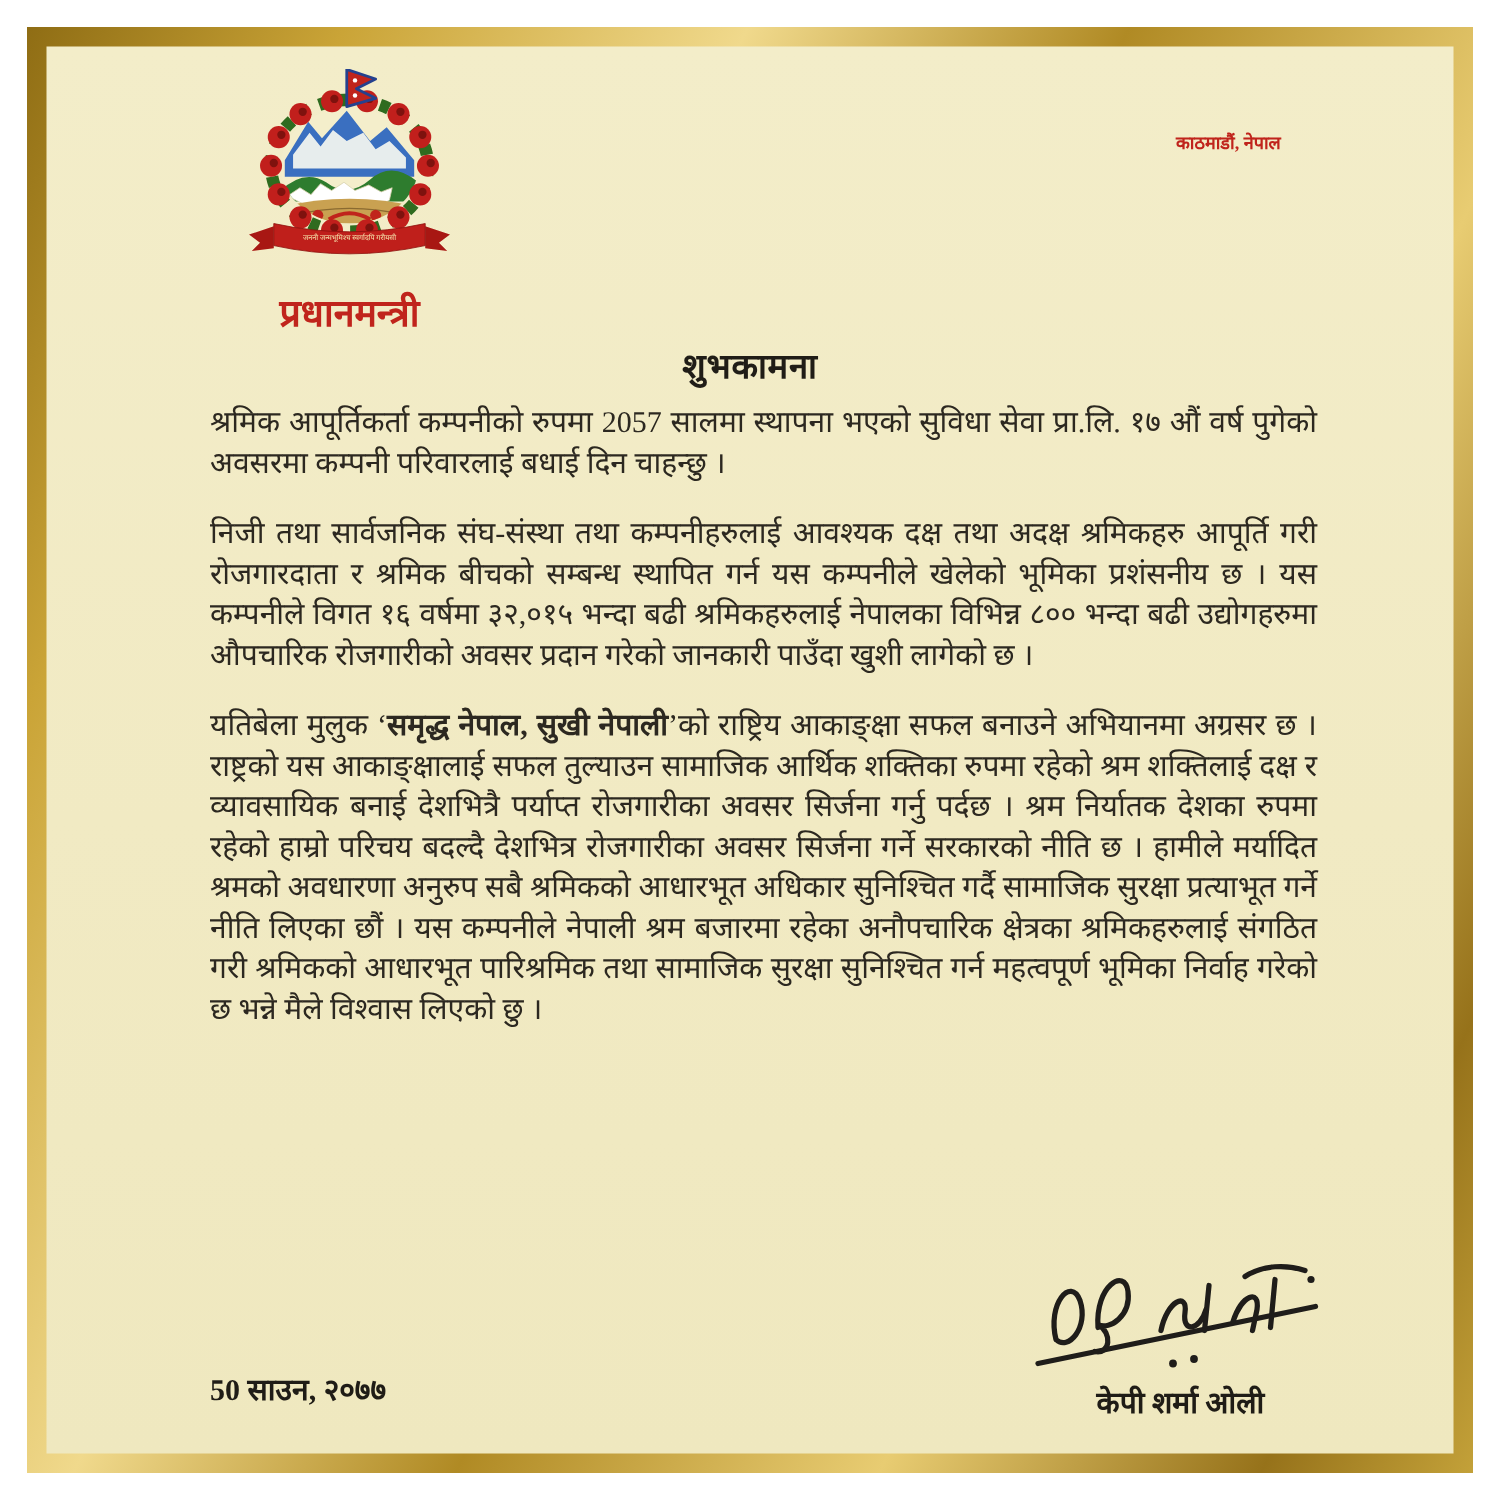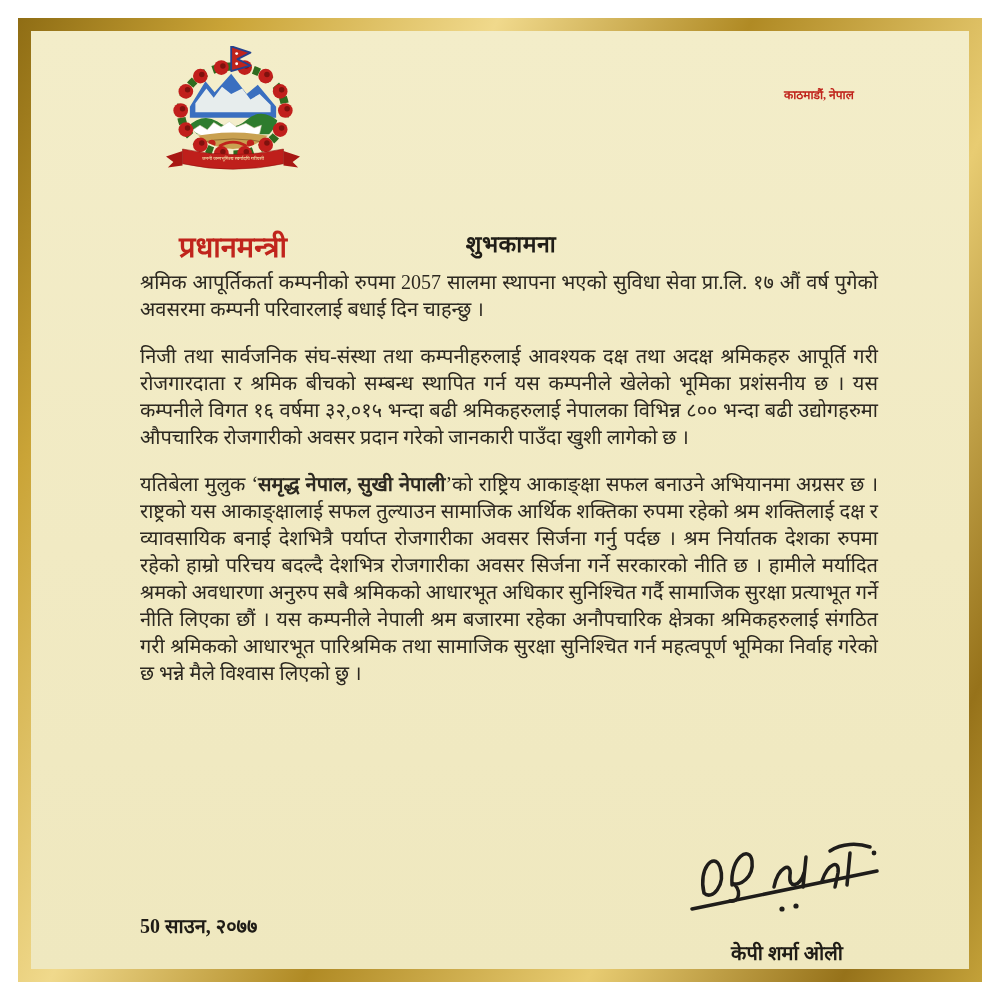--- a/index.html
+++ b/index.html
@@ -11,38 +11,38 @@
     position:absolute;left:18px;top:18px;right:18px;bottom:18px;
     background:linear-gradient(115deg,#8f6d14 0%,#caa437 15%,#f0d98c 34%,#b08a24 52%,#e8cc72 72%,#96721a 90%,#c3a139 100%);
   }
   .paper{
     position:absolute;left:13px;top:13px;right:13px;bottom:13px;
     background:linear-gradient(180deg,#f3edc9 0%,#f1eac3 55%,#efe8bf 100%);
   }
   .emblem{position:absolute;left:124px;top:15px;width:156px;height:129px;}
   .office{
     position:absolute;left:124px;top:159px;width:156px;text-align:center;
-    color:#c0241c;font-weight:700;font-size:29px;margin-top:36px;
+    color:#c0241c;font-weight:700;font-size:25px;
   }
   .location{
     position:absolute;left:753px;top:55px;
     color:#c0241c;font-weight:700;font-size:12px;
   }
   .title{
-    position:absolute;left:11px;top:196px;width:100%;text-align:center;
+    position:absolute;left:0;top:196px;width:100%;text-align:center;
     color:#201d17;font-weight:700;font-size:23px;letter-spacing:.5px;
   }
   .letter-body{
     position:absolute;left:109px;right:91px;top:238px;
     color:#2c2820;font-size:20px;line-height:27px;text-align:justify;
   }
   .letter-body p{margin:0 0 20px 0;}
   .sign-block{position:absolute;left:636px;top:798px;width:240px;text-align:center;}
   .sign-block svg{display:block;margin:0 auto;}
-  .signatory{color:#1f1c16;font-weight:700;font-size:20px;margin-top:20px;}
+  .signatory{color:#1f1c16;font-weight:700;font-size:20px;margin-top:2px;}
   .date{
     position:absolute;left:109px;top:881px;
     color:#1f1c16;font-weight:700;font-size:20px;
   }
 </style>
 </head>
 <body>
 
 <div class="frame">
   <div class="paper">

